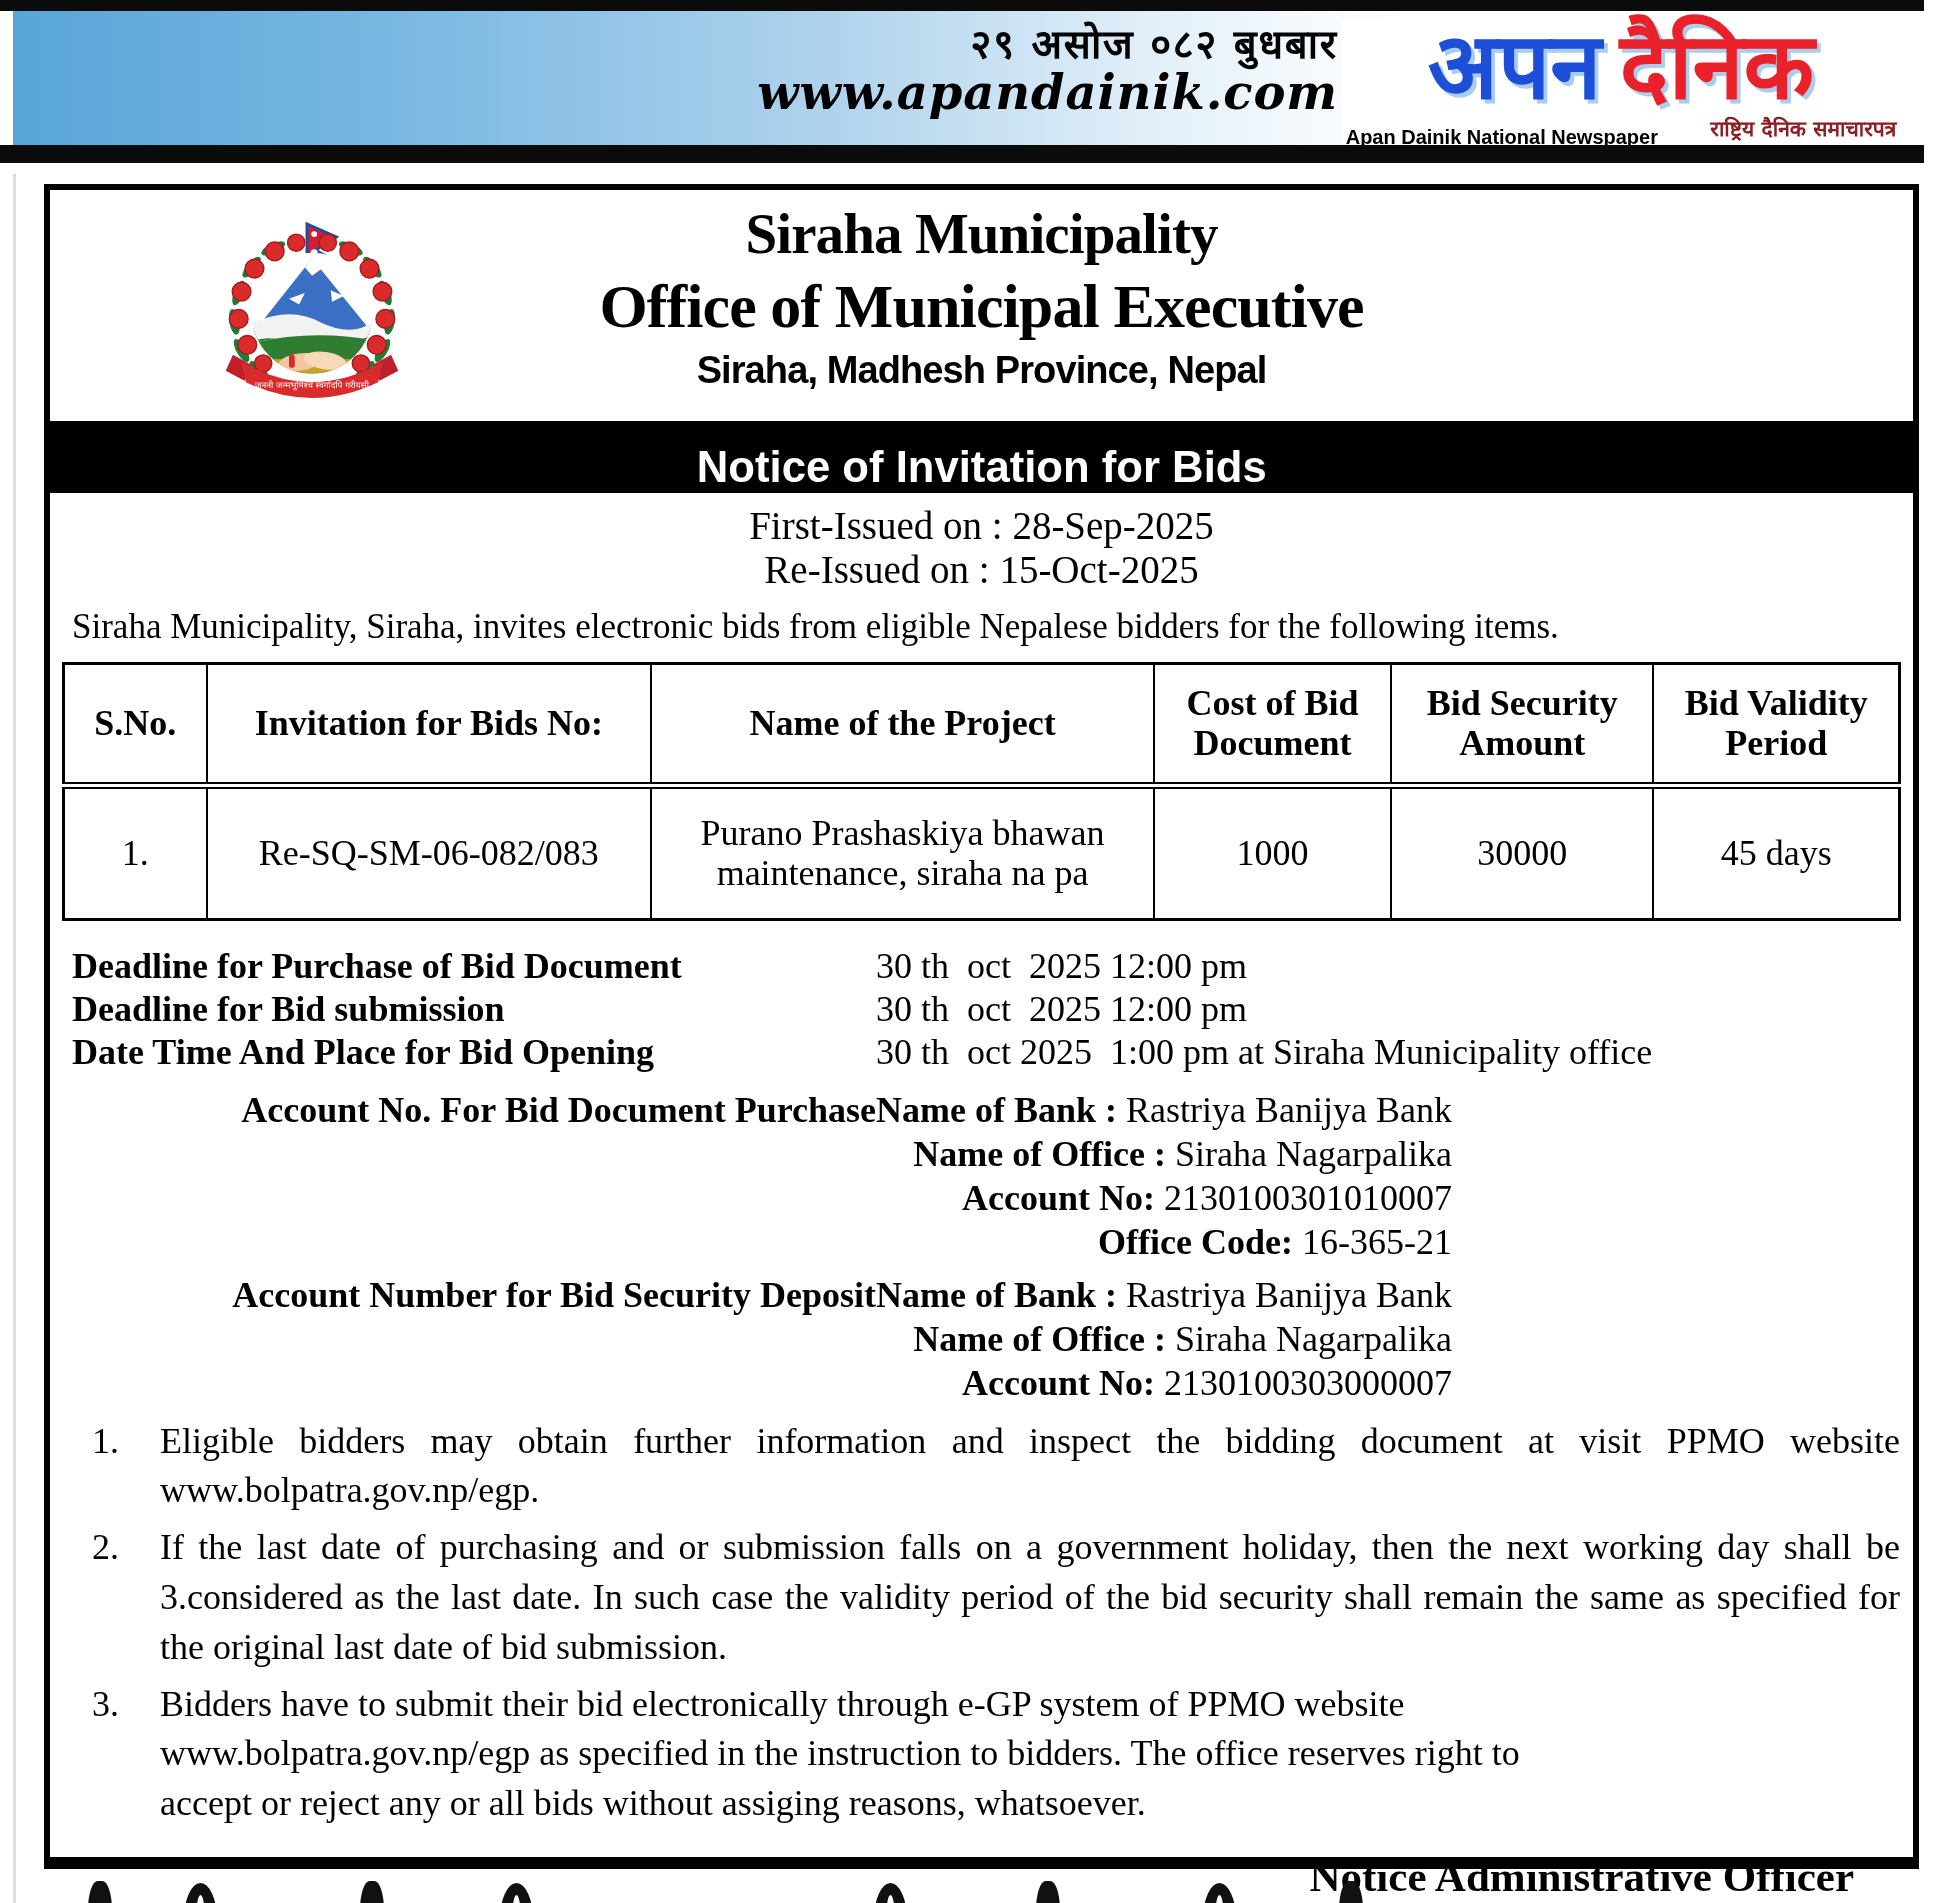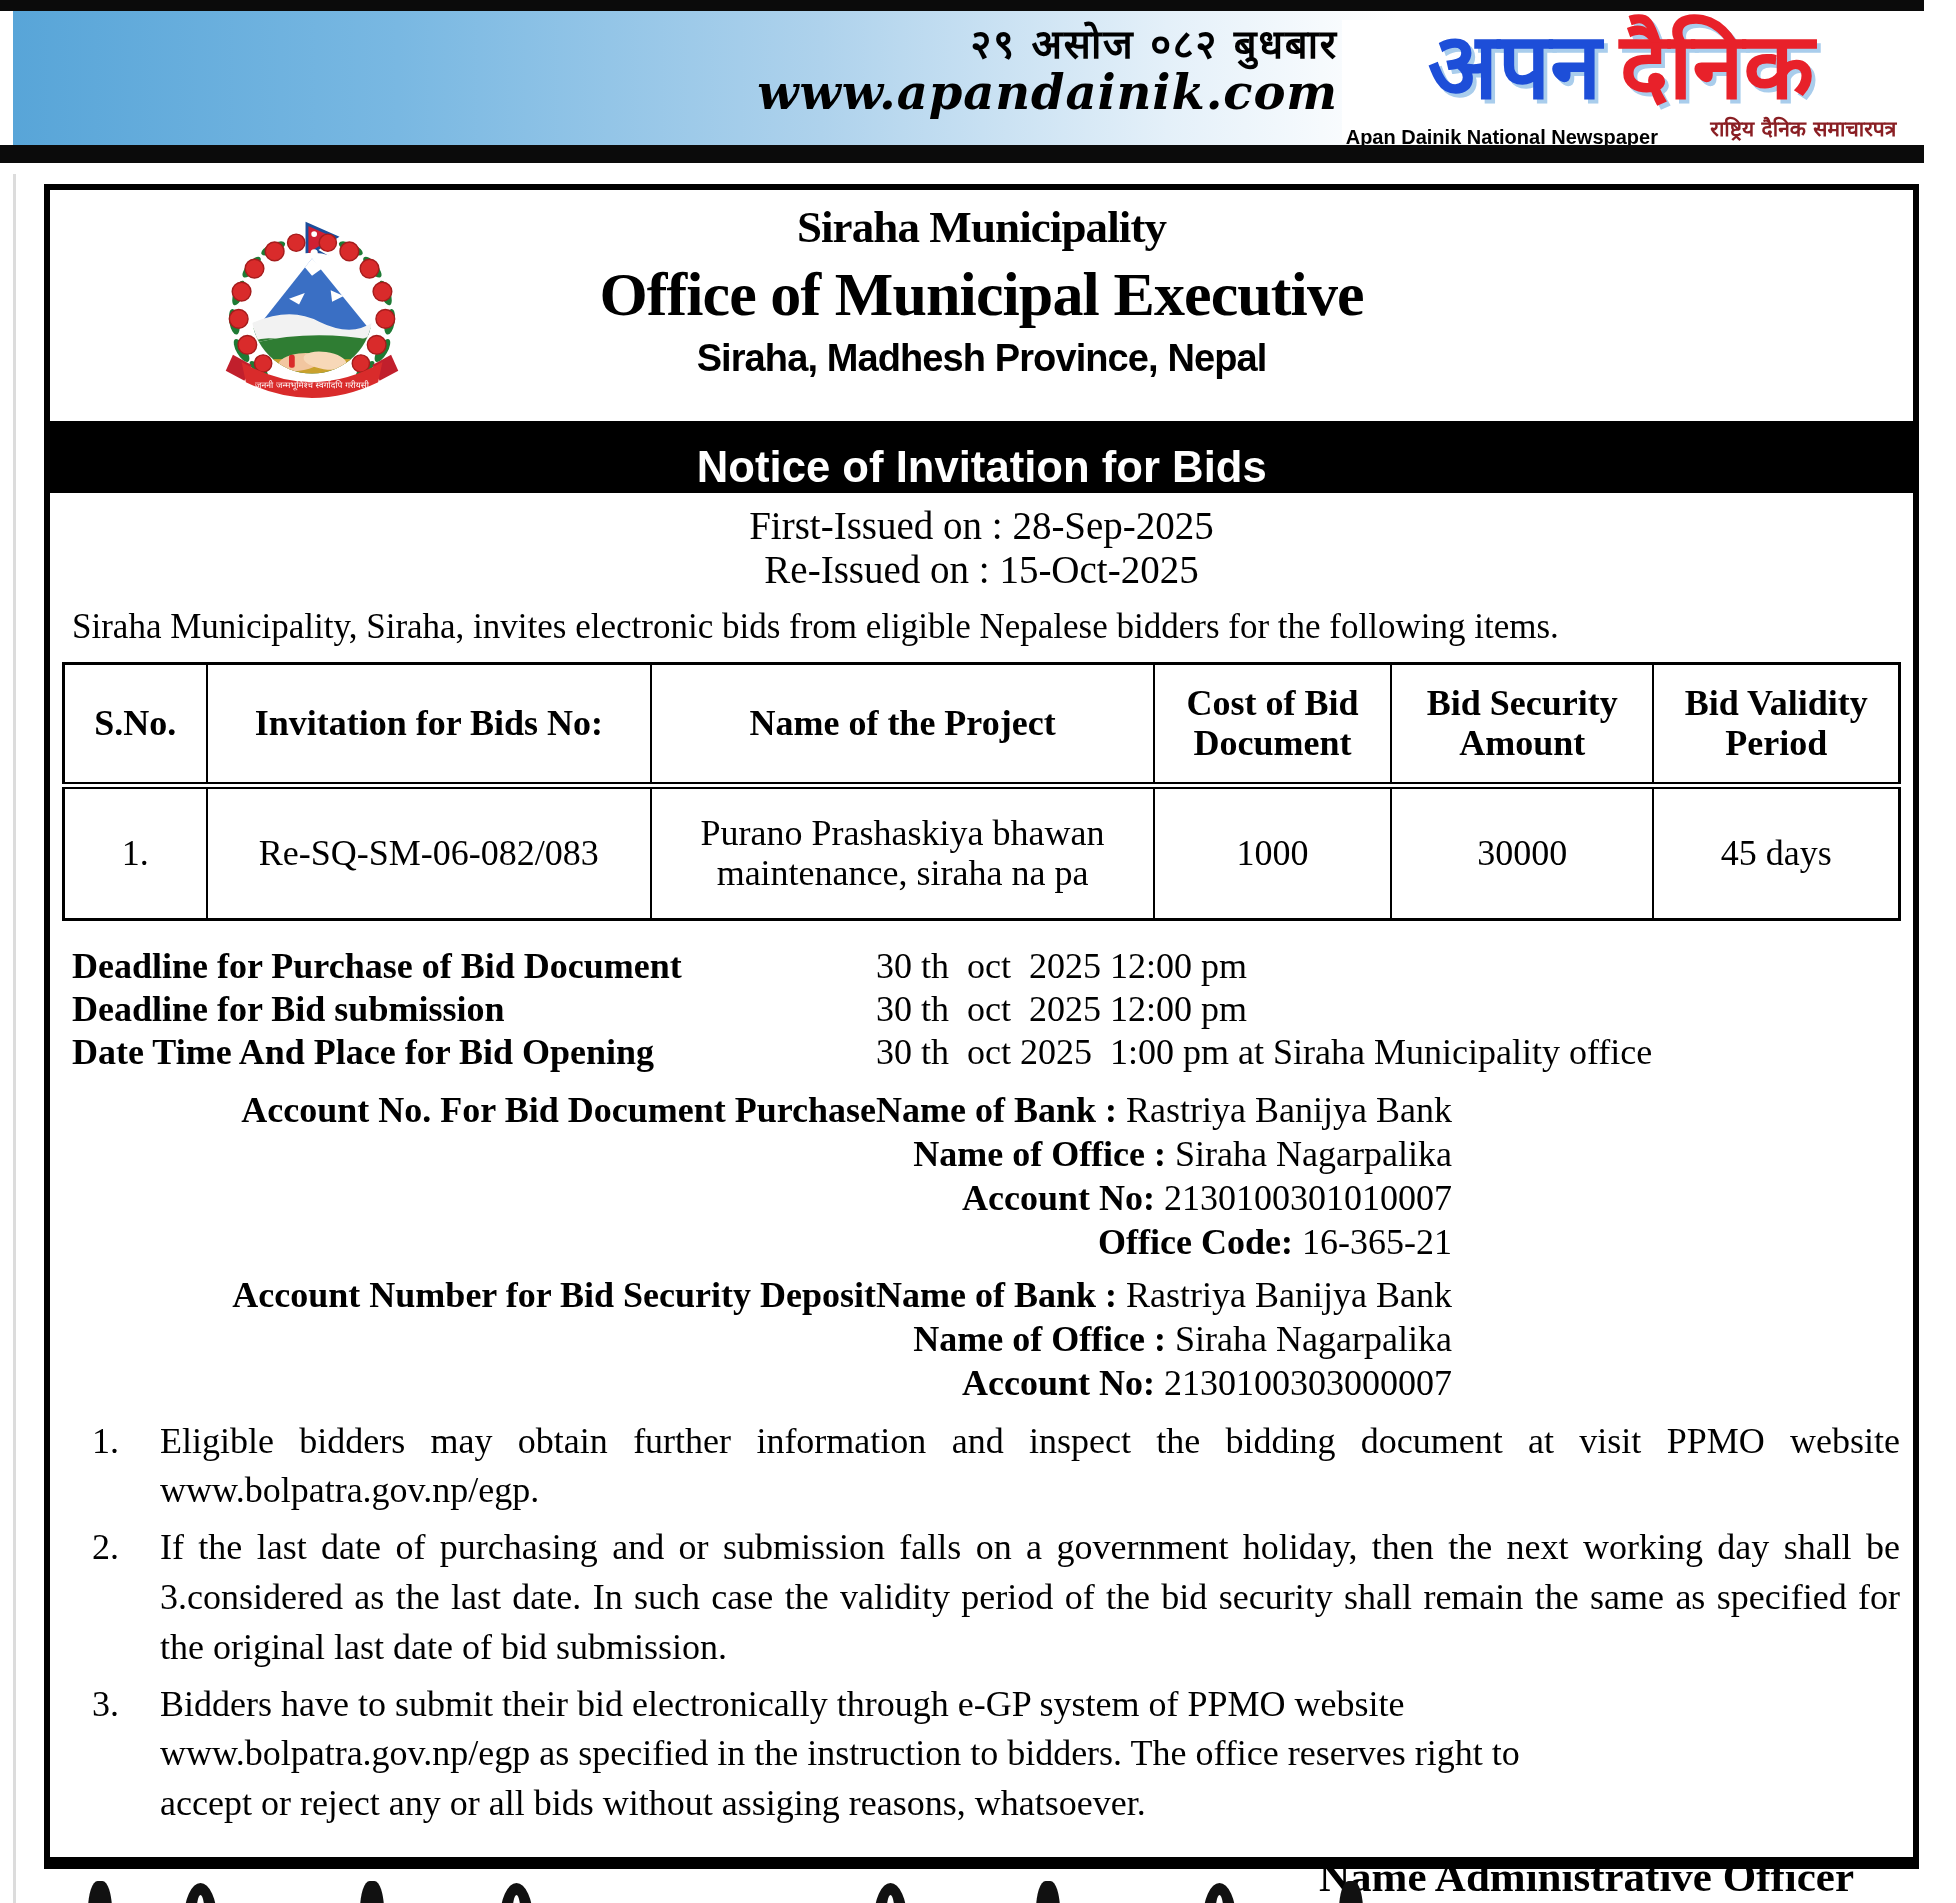--- a/index.html
+++ b/index.html
@@ -26,21 +26,21 @@
 
   .col-rule{position:absolute;left:13px;top:174px;width:2.8px;height:1729px;background:#dcdcdc;}
 
   
   .box{position:absolute;top:184px;left:44px;width:1875px;height:1685px;box-sizing:border-box;
        border:6.4px solid #000;border-bottom-width:12px;background:#fff;}
 
   .org-header{position:relative;height:231px;}
   .emblem{position:absolute;left:147px;top:7.3px;width:230px;height:228px;}
   .org-titles{text-align:center;padding-top:14.7px;line-height:1.0;}
-  .org-name{font-weight:bold;font-size:45px;letter-spacing:-0.9px;}
+  .org-name{font-weight:bold;font-size:57px;letter-spacing:-0.9px;}
   .org-office{font-weight:bold;font-size:62px;letter-spacing:-0.9px;margin-top:13px;}
   .org-address{font-family:"Liberation Sans",sans-serif;font-weight:bold;font-size:38px;
     margin-top:14.7px;letter-spacing:-0.9px;}
 
   .banner{height:72px;background:#000;display:flex;align-items:flex-end;justify-content:center;}
   .banner-text{color:#fff;font-family:"Liberation Sans",sans-serif;font-weight:bold;
     font-size:45px;transform:scaleX(0.97);}
 
   .issue-dates{text-align:center;font-size:39px;line-height:1.13;margin-top:11px;}
 
@@ -299,21 +299,21 @@
         <span class="term-text">If the last date of purchasing and or submission falls on a government holiday, then the next working day shall be 3.considered as the last date. In such case the validity period of the bid security shall remain the same as specified for the original last date of bid submission.</span>
       </div>
       <div class="term">
         <span class="term-num">3.</span>
         <span class="term-text ragged">Bidders have to submit their bid electronically through e-GP system of PPMO website
 www.bolpatra.gov.np/egp as specified in the instruction to bidders. The office reserves right to
 accept or reject any or all bids without assiging reasons, whatsoever.</span>
       </div>
     </div>
 
-    <div class="signature">Name Administrative Officer</div>
+    <div class="signature">Notice Administrative Officer</div>
   </div>
 
   <div class="frag-strip">
     <span class="frag tall" style="left:88px"></span>
     <span class="frag" style="left:184px"></span>
     <span class="frag tall" style="left:360px"></span>
     <span class="frag" style="left:500px"></span>
     <span class="frag" style="left:874px"></span>
     <span class="frag tall" style="left:1036px"></span>
     <span class="frag" style="left:1203px"></span>

